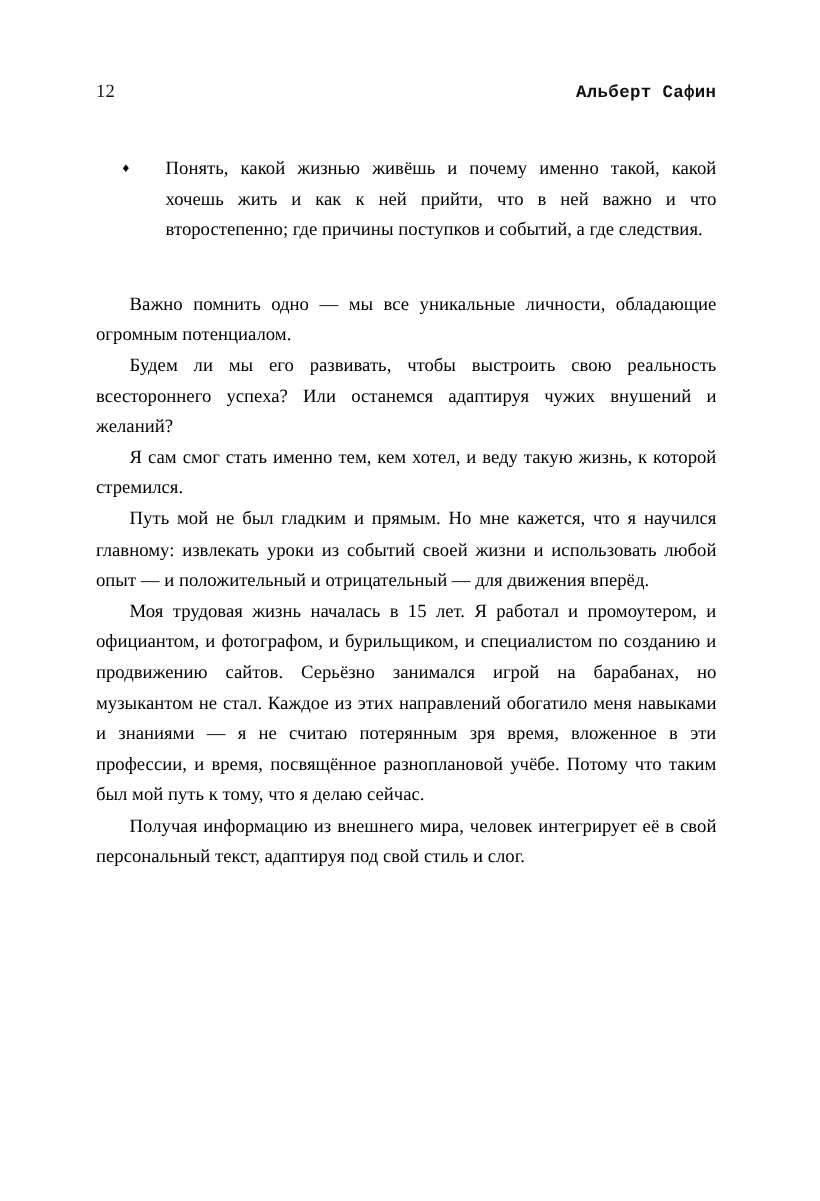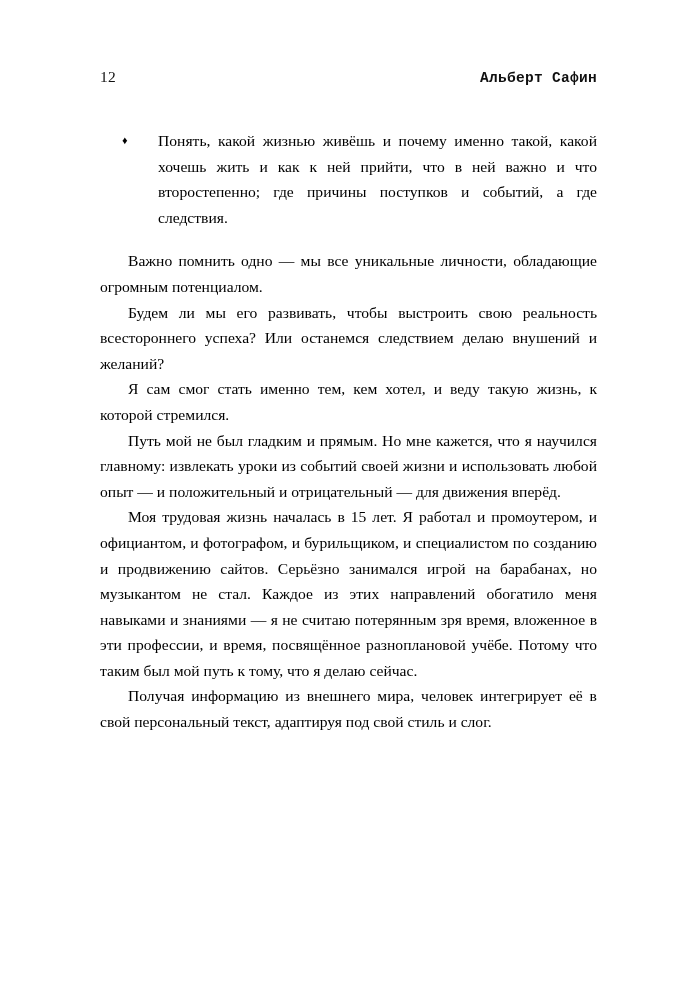--- a/index.html
+++ b/index.html
@@ -12,21 +12,21 @@
     background: #ffffff;
     font-family: "Liberation Serif", serif;
     color: #000000;
     overflow: hidden;
   }
   .page {
     position: relative;
     width: 683px;
     height: 1001px;
     box-sizing: border-box;
-    padding: 68px 86px 40px 100px;
+    padding: 68px 86px 40px 80px;
   }
   .header {
     display: flex;
     align-items: baseline;
     justify-content: space-between;
     margin: 0 0 0 0;
     height: 30px;
   }
   .folio {
     font-size: 15.5px;
@@ -69,41 +69,41 @@
   p.para {
     margin: 0;
     font-size: 15.6px;
     line-height: 25.6px;
     text-align: justify;
     text-align-last: left;
     text-indent: 28px;
     hyphens: manual;
   }
   p.para.spaced-before {
-    margin-top: 18px;
+    margin-top: 36px;
   }
 </style>
 </head>
 <body>
 
 <div class="page">
 
   <div class="header">
     <span class="folio">12</span>
     <span class="running-title">Альберт Сафин</span>
   </div>
 
   <div class="content">
 
     <div class="bullet-block">
       <span class="bullet-mark">♦</span>
       <span class="bullet-text">Понять, какой жизнью живёшь и почему именно такой, какой хочешь жить и как к ней прийти, что в ней важно и что второстепенно; где причины поступков и событий, а где следствия.</span>
     </div>
 
     <p class="para spaced-before">Важно помнить одно — мы все уникальные личности, обладающие огромным потенциалом.</p>
-    <p class="para">Будем ли мы его развивать, чтобы выстроить свою реальность всестороннего успеха? Или останемся следствием делаю внушений и желаний?</p>
+    <p class="para">Будем ли мы его развивать, чтобы выстроить свою реальность всестороннего успеха? Или останемся адаптируя чужих внушений и желаний?</p>
     <p class="para">Я сам смог стать именно тем, кем хотел, и веду такую жизнь, к которой стремился.</p>
     <p class="para">Путь мой не был гладким и прямым. Но мне кажется, что я научился главному: извлекать уроки из событий своей жизни и использовать любой опыт — и положительный и отрицательный — для движения вперёд.</p>
     <p class="para">Моя трудовая жизнь началась в 15 лет. Я работал и промоутером, и официантом, и фотографом, и бурильщиком, и специалистом по созданию и продвижению сайтов. Серьёзно занимался игрой на барабанах, но музыкантом не стал. Каждое из этих направлений обогатило меня навыками и знаниями — я не считаю потерянным зря время, вложенное в эти профессии, и время, посвящённое разноплановой учёбе. Потому что таким был мой путь к тому, что я делаю сейчас.</p>
     <p class="para">Получая информацию из внешнего мира, человек интегрирует её в свой персональный текст, адаптируя под свой стиль и слог.</p>
 
   </div>
 </div>
 
 </body></html>

